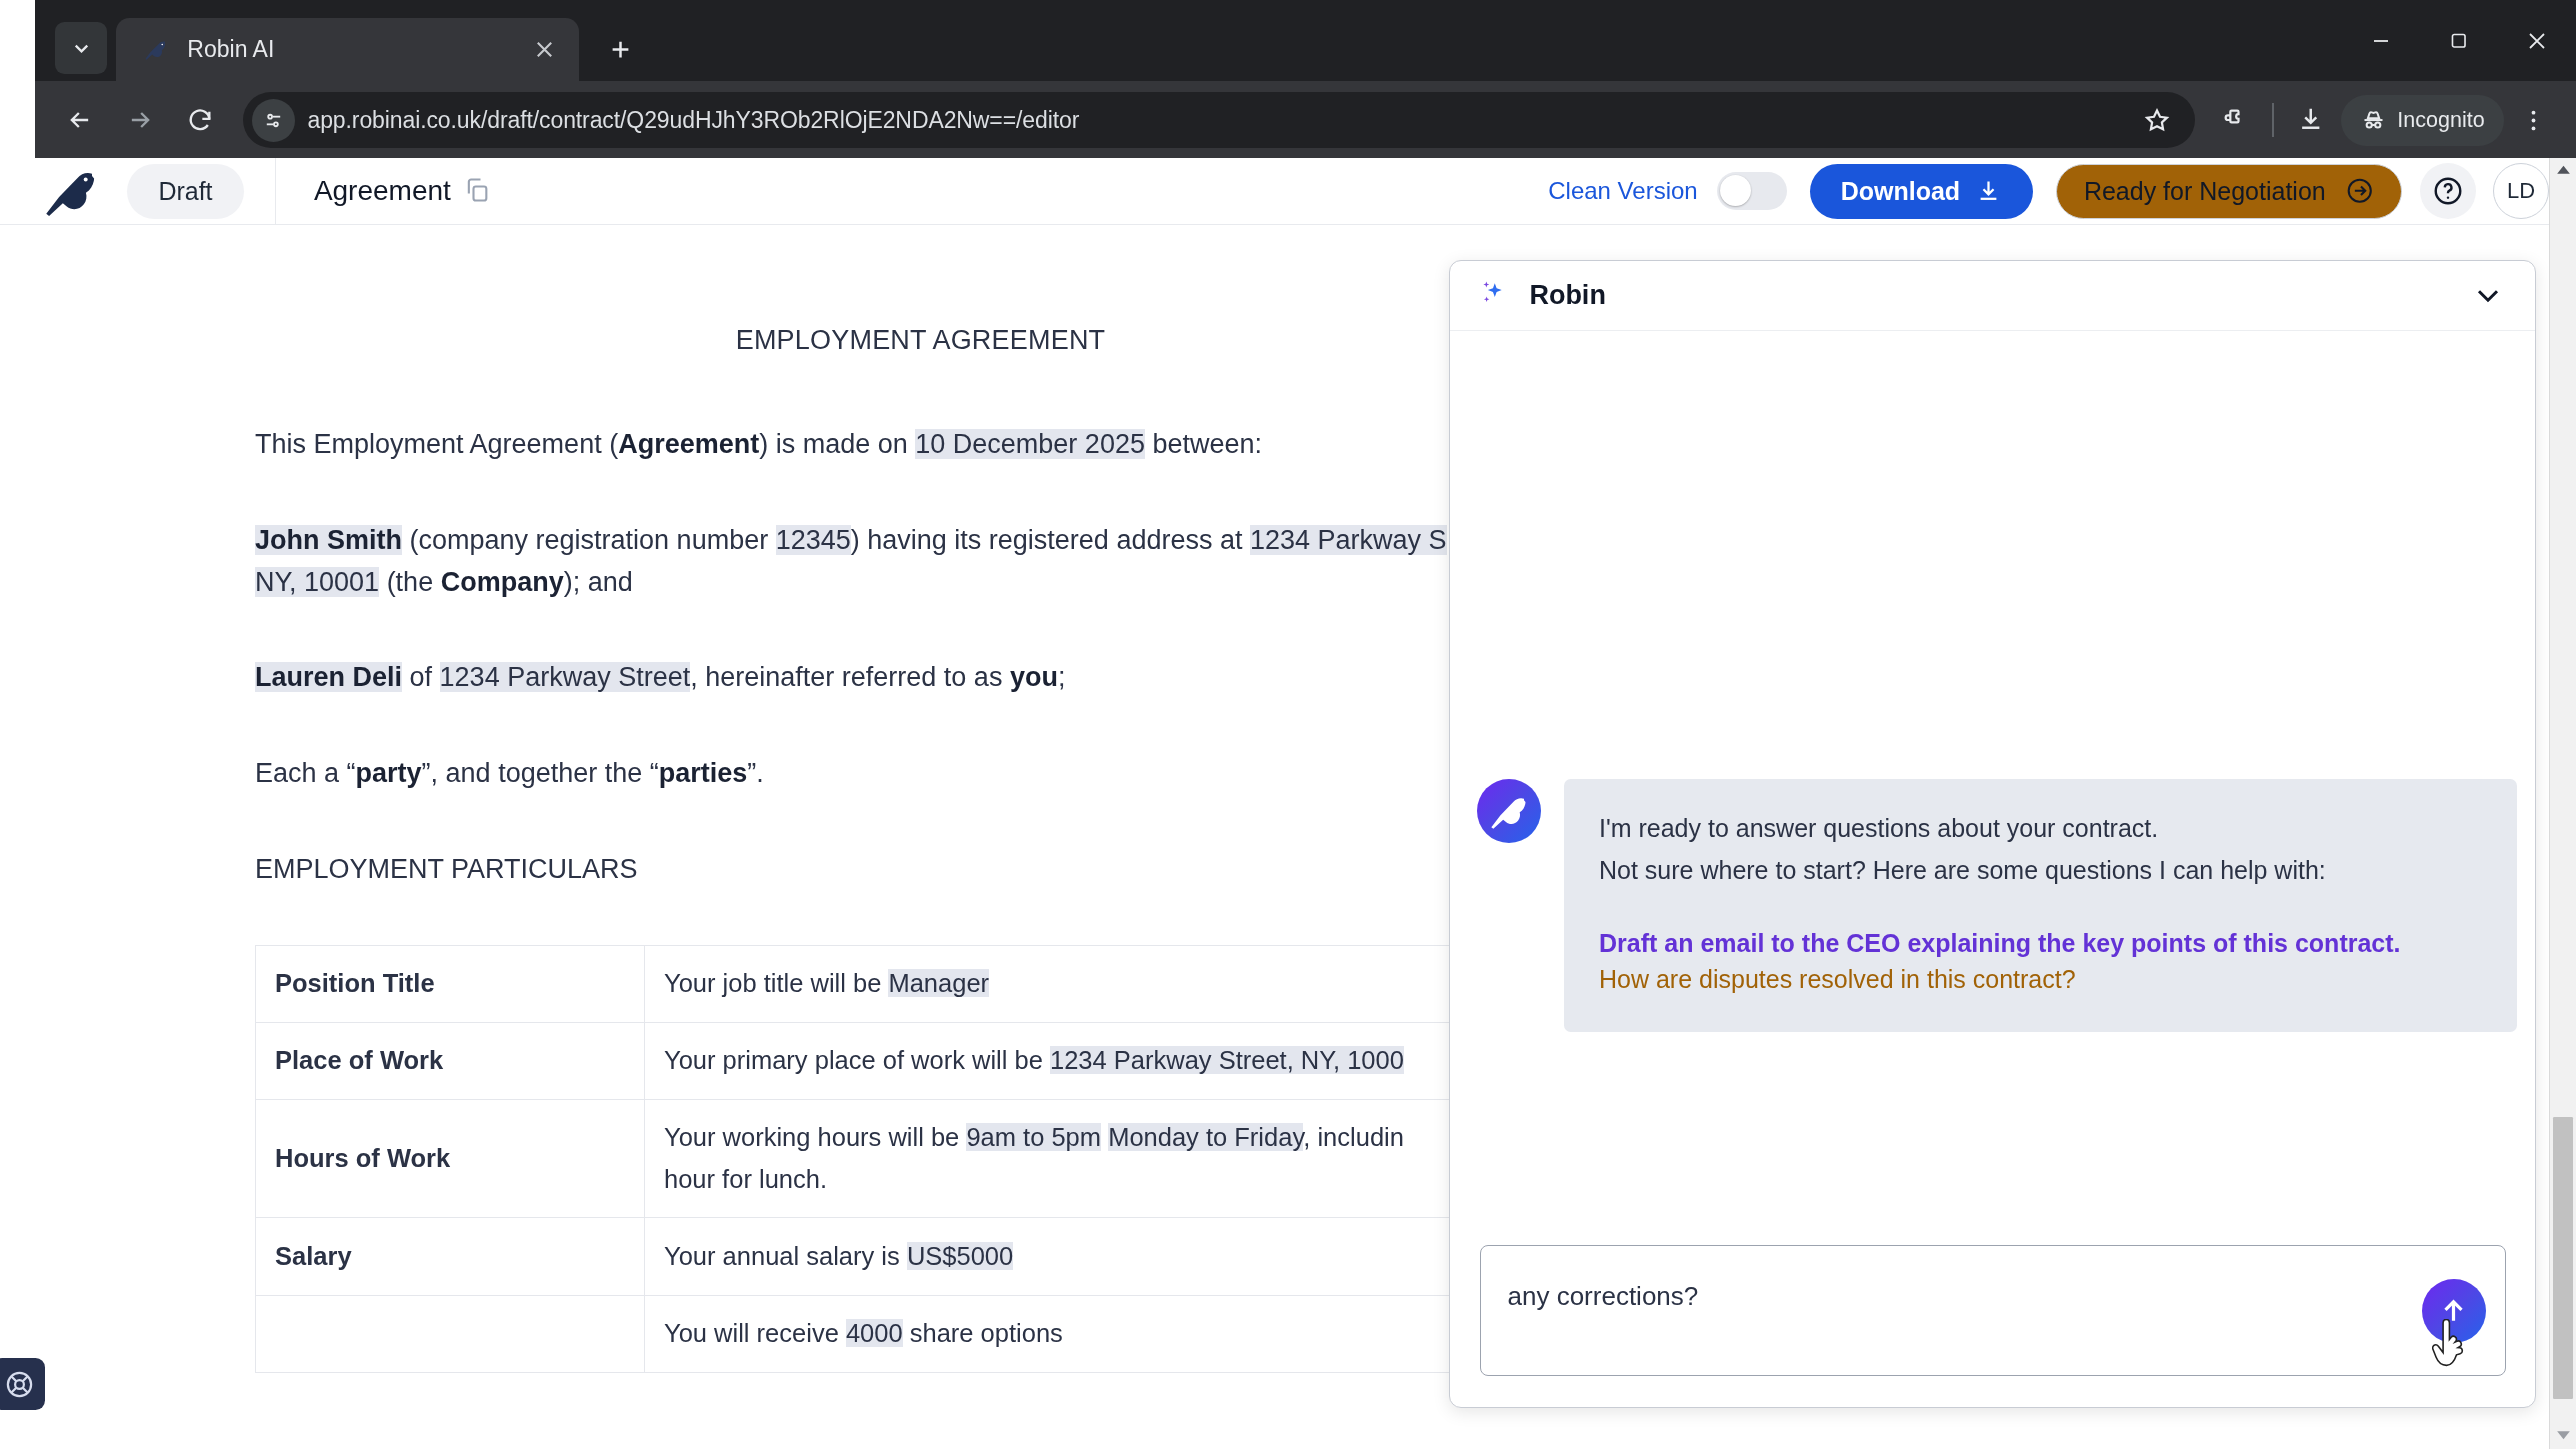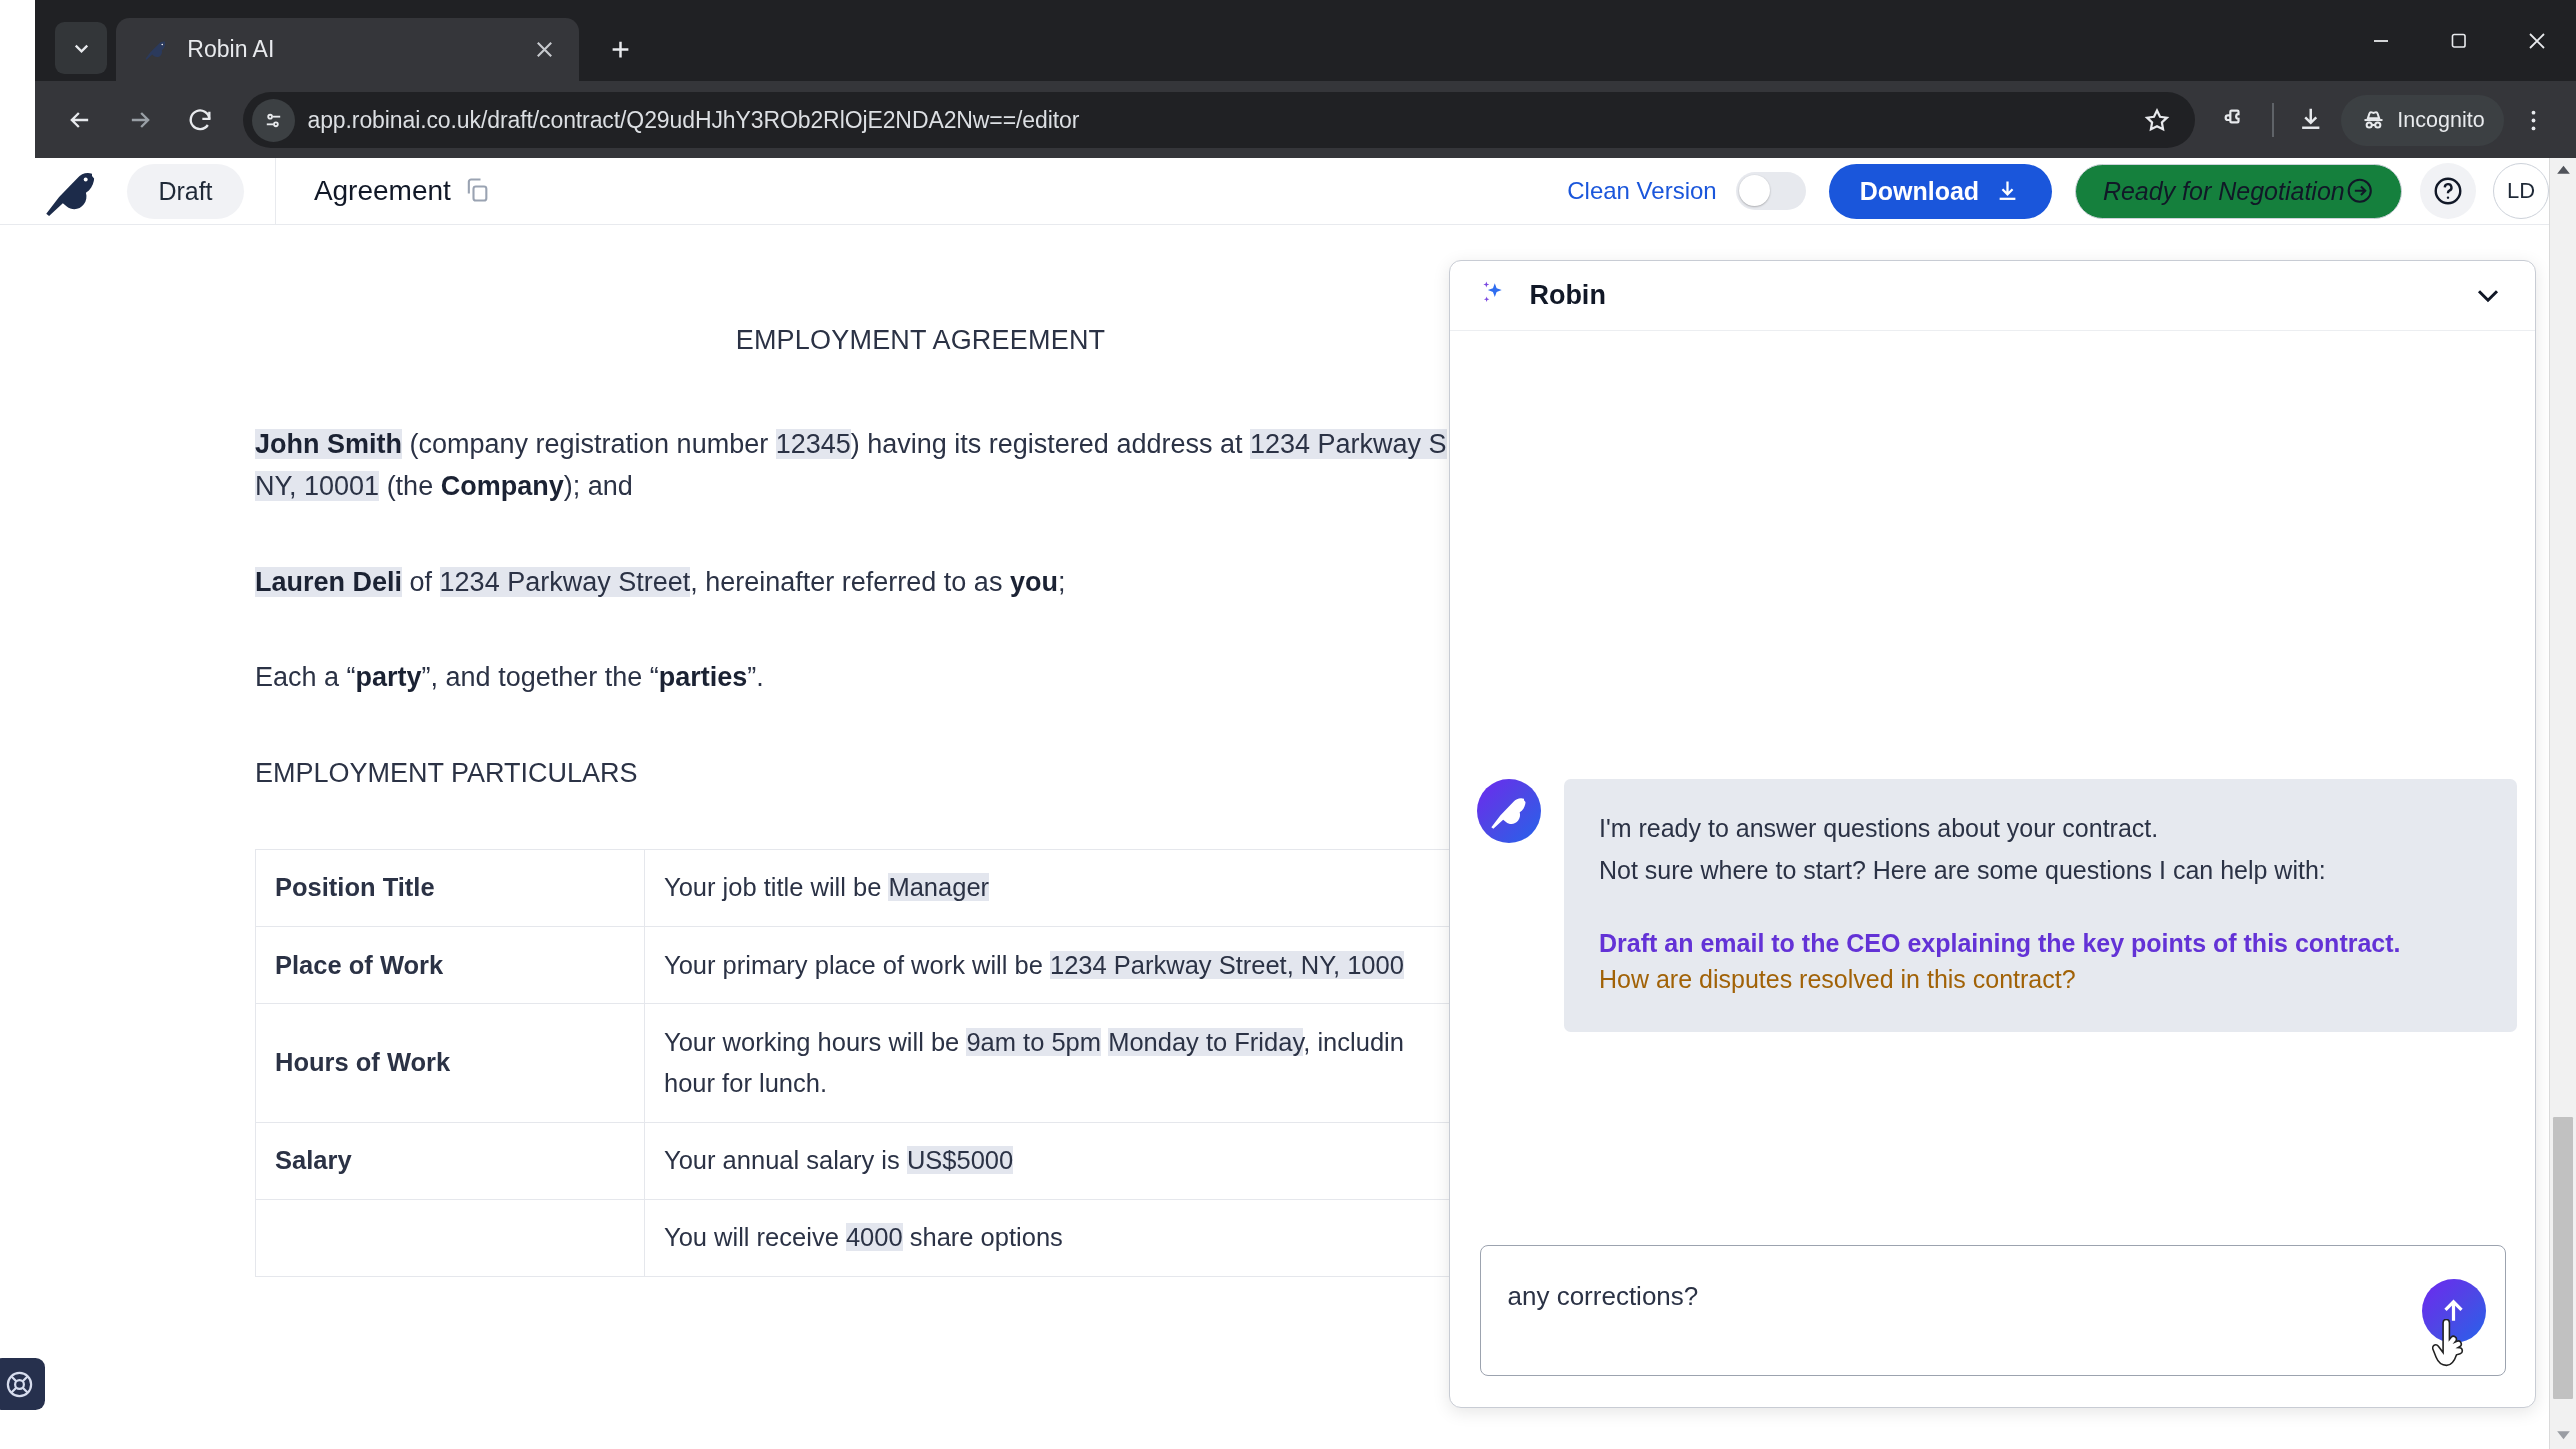--- a/index.html
+++ b/index.html
@@ -107,23 +107,23 @@
     content: ''; position: absolute; left: 3.4px; top: 3.4px;
     width: 31px; height: 31px; border-radius: 50%; background: #fff;
     box-shadow: 0 0.7px 2px rgba(0,0,0,.3);
   }
   .btn-download {
     height: 55px; border-radius: 27.5px; background: #1a56db; color: #fff;
     display: flex; align-items: center; gap: 14.8px; padding: 0 31px;
     font-size: 25px; font-weight: bold; margin-right: 23px; flex:0 0 auto;
   }
   .btn-status {
-    height: 55px; border-radius: 27.5px; border: 1.3px solid #cdd2da; background:#15803d;
-    display: flex; align-items: center; gap: 0; padding: 0 27px;
-    font-size: 25px; color: #111827; margin-right: 17.4px; flex:0 0 auto;font-style:italic;
+    height: 55px; border-radius: 27.5px; border: 1.3px solid #cdd2da; background:#a16207;
+    display: flex; align-items: center; gap: 19px; padding: 0 27px;
+    font-size: 25px; color: #111827; margin-right: 17.4px; flex:0 0 auto;
   }
   .btn-help {
     width: 56px; height: 56px; border-radius: 50%; background: #f1f2f5;
     display: flex; align-items: center; justify-content: center; margin-right: 17.4px; flex:0 0 auto;
   }
   .avatar-ld {
     width: 56px; height: 56px; border-radius: 50%; border: 1.3px solid #cdd2da;
     display: flex; align-items: center; justify-content: center;
     font-size: 22px; color: #1f2937; background:#fff; flex:0 0 auto;
   }
@@ -390,20 +390,23 @@
             </svg>
         </div>
         <div class="avatar-ld">LD</div>
       </div>
     </div>
 
     <div class="doc-scroll">
       <div class="doc-page">
         <div class="doc-h1">EMPLOYMENT AGREEMENT</div>
 
+        <p class="doc-p">
+          <span>This Employment Agreement (</span><span class="b">Agreement</span><span>) is made on </span><span class="hl">10 December 2025</span><span> between:</span>
+        </p>
 
         <p class="doc-p">
           <span class="hl b">John Smith</span><span> (company registration number </span><span class="hl">12345</span><span>) having its registered address at </span><span class="hl">1234 Parkway S</span><br><span class="hl">NY, 10001</span><span> (the </span><span class="b">Company</span><span>); and</span>
         </p>
 
         <p class="doc-p">
           <span class="hl b">Lauren Deli</span><span> of </span><span class="hl">1234 Parkway Street</span><span>, hereinafter referred to as </span><span class="b">you</span><span>;</span>
         </p>
 
         <p class="doc-p">

